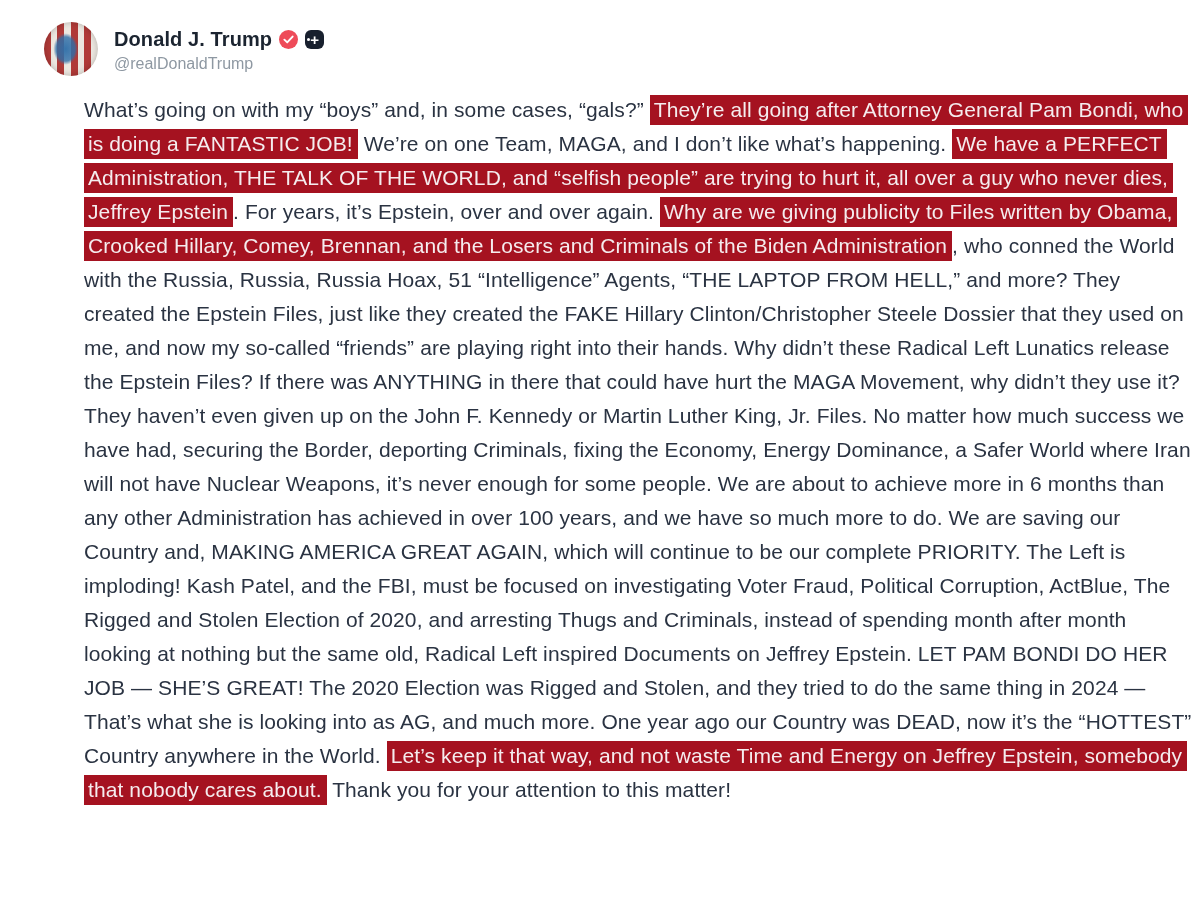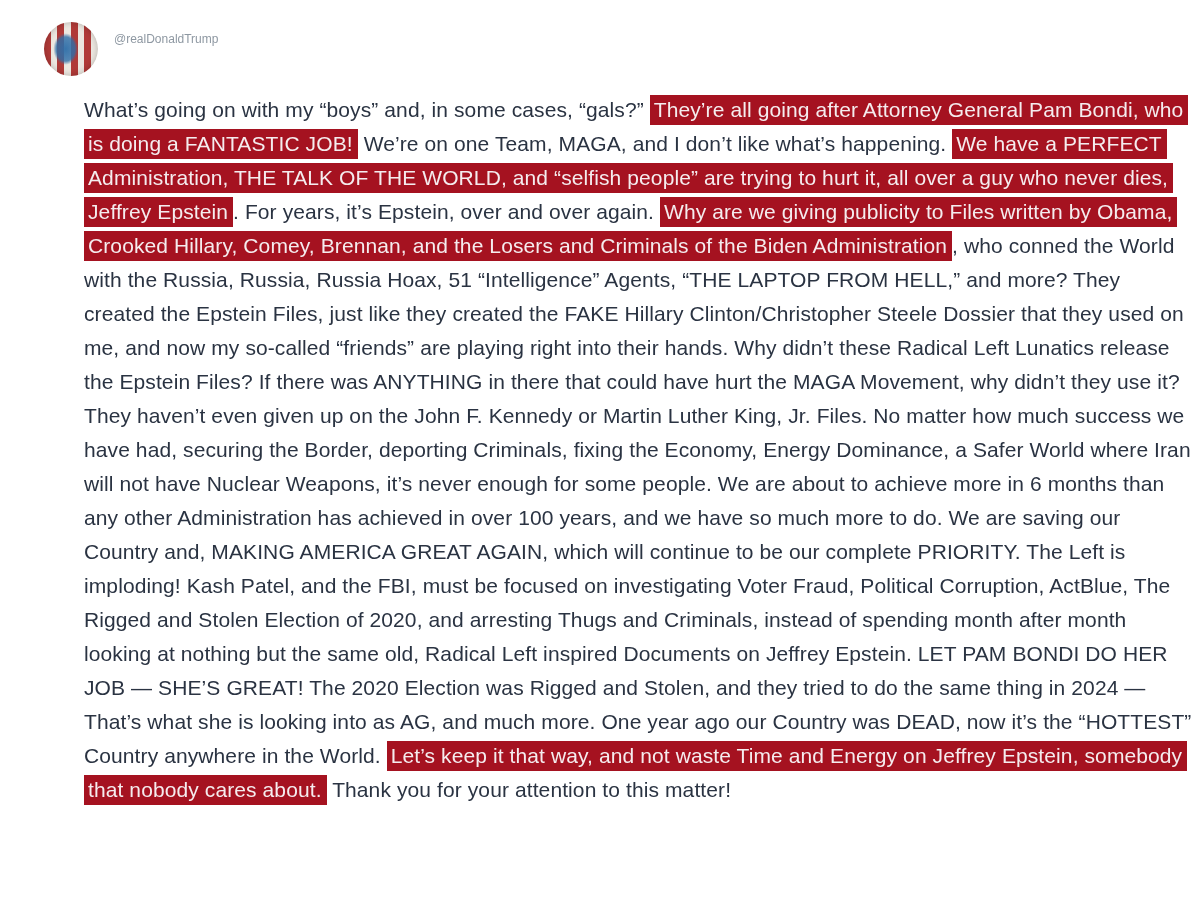--- a/index.html
+++ b/index.html
@@ -75,23 +75,22 @@
   .badge.plus::before{
     content:"";
     position:absolute;
     left:2px;top:8px;
     width:3px;height:3px;
     border-radius:50%;
     background:#ffffff;
   }
   .handle{
     margin-top:4px;
-    font-size:12px;
+    font-size:16px;
     color:var(--handle-text);
-    text-align:center;
   }
   .post-body{
     margin-top:17px;
     width:1112px;
     font-size:21px;
     line-height:34px;
     color:var(--body-text);
     text-align:left;
     letter-spacing:0.1px;
     margin-left:40px;
@@ -104,18 +103,27 @@
     box-decoration-break:clone;
   }
 </style>
 </head>
 <body>
 
 <div class="post-card">
   <header class="post-header">
     <div class="avatar"></div>
     <div class="id-block">
+      <div class="name-row">
+        <span class="display-name">Donald J. Trump</span>
+        <span class="badge verified">
+          <svg width="11" height="11" viewBox="0 0 12 12" aria-hidden="true">
+            <path d="M1.5 6.2 L4.6 9.2 L10.5 2.8" fill="none" stroke="#ffffff" stroke-width="2.1" stroke-linecap="round" stroke-linejoin="round"></path>
+          </svg>
+        </span>
+        <span class="badge plus">+</span>
+      </div>
       <div class="handle">@realDonaldTrump</div>
     </div>
   </header>
 
   <div class="post-body"><span>What’s going on with my “boys” and, in some cases, “gals?” </span><mark>They’re all going after Attorney General Pam Bondi, who is doing a FANTASTIC JOB!</mark><span> We’re on one Team, MAGA, and I don’t like what’s happening. </span><mark>We have a PERFECT Administration, THE TALK OF THE WORLD, and “selfish people” are trying to hurt it, all over a guy who never dies, Jeffrey Epstein</mark><span>. For years, it’s Epstein, over and over again. </span><mark>Why are we giving publicity to Files written by Obama, Crooked Hillary, Comey, Brennan, and the Losers and Criminals of the Biden Administration</mark><span>, who conned the World with the Russia, Russia, Russia Hoax, 51 “Intelligence” Agents, “THE LAPTOP FROM HELL,” and more? They created the Epstein Files, just like they created the FAKE Hillary Clinton/Christopher Steele Dossier that they used on me, and now my so-called “friends” are playing right into their hands. Why didn’t these Radical Left Lunatics release the Epstein Files? If there was ANYTHING in there that could have hurt the MAGA Movement, why didn’t they use it? They haven’t even given up on the John F. Kennedy or Martin Luther King, Jr. Files. No matter how much success we have had, securing the Border, deporting Criminals, fixing the Economy, Energy Dominance, a Safer World where Iran will not have Nuclear Weapons, it’s never enough for some people. We are about to achieve more in 6 months than any other Administration has achieved in over 100 years, and we have so much more to do. We are saving our Country and, MAKING AMERICA GREAT AGAIN, which will continue to be our complete PRIORITY. The Left is imploding! Kash Patel, and the FBI, must be focused on investigating Voter Fraud, Political Corruption, ActBlue, The Rigged and Stolen Election of 2020, and arresting Thugs and Criminals, instead of spending month after month looking at nothing but the same old, Radical Left inspired Documents on Jeffrey Epstein. LET PAM BONDI DO HER JOB — SHE’S GREAT! The 2020 Election was Rigged and Stolen, and they tried to do the same thing in 2024 — That’s what she is looking into as AG, and much more. One year ago our Country was DEAD, now it’s the “HOTTEST” Country anywhere in the World. </span><mark>Let’s keep it that way, and not waste Time and Energy on Jeffrey Epstein, somebody that nobody cares about.</mark><span> Thank you for your attention to this matter!</span></div>
 </div>
 
 </body></html>

